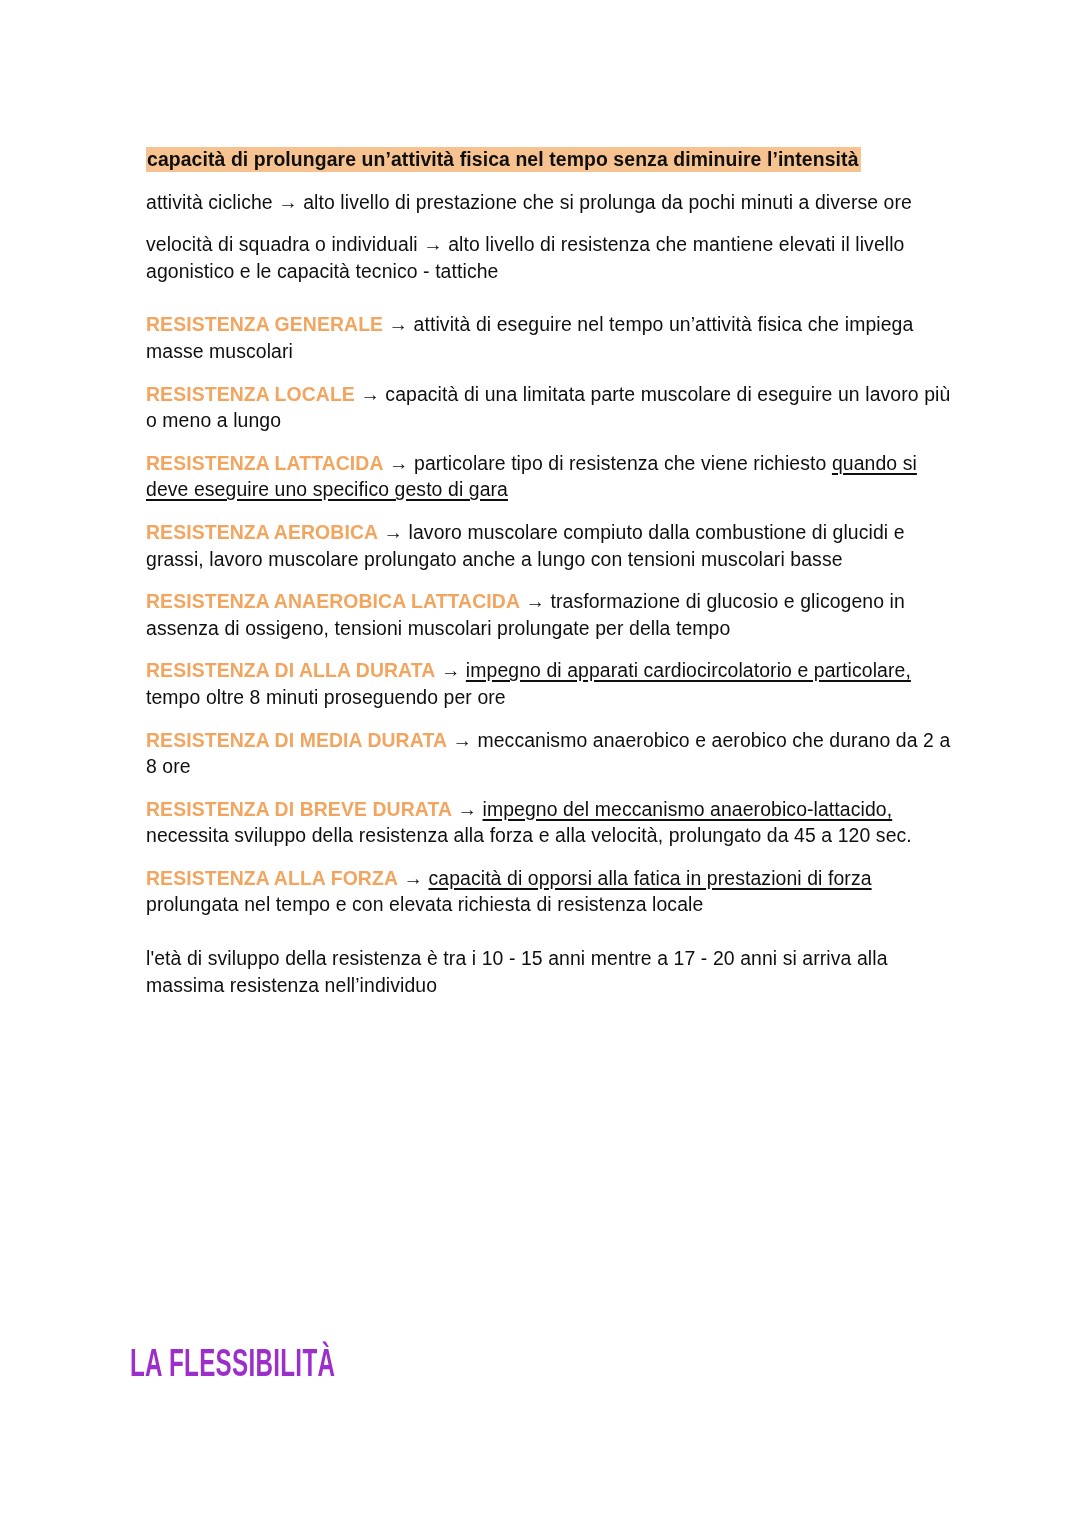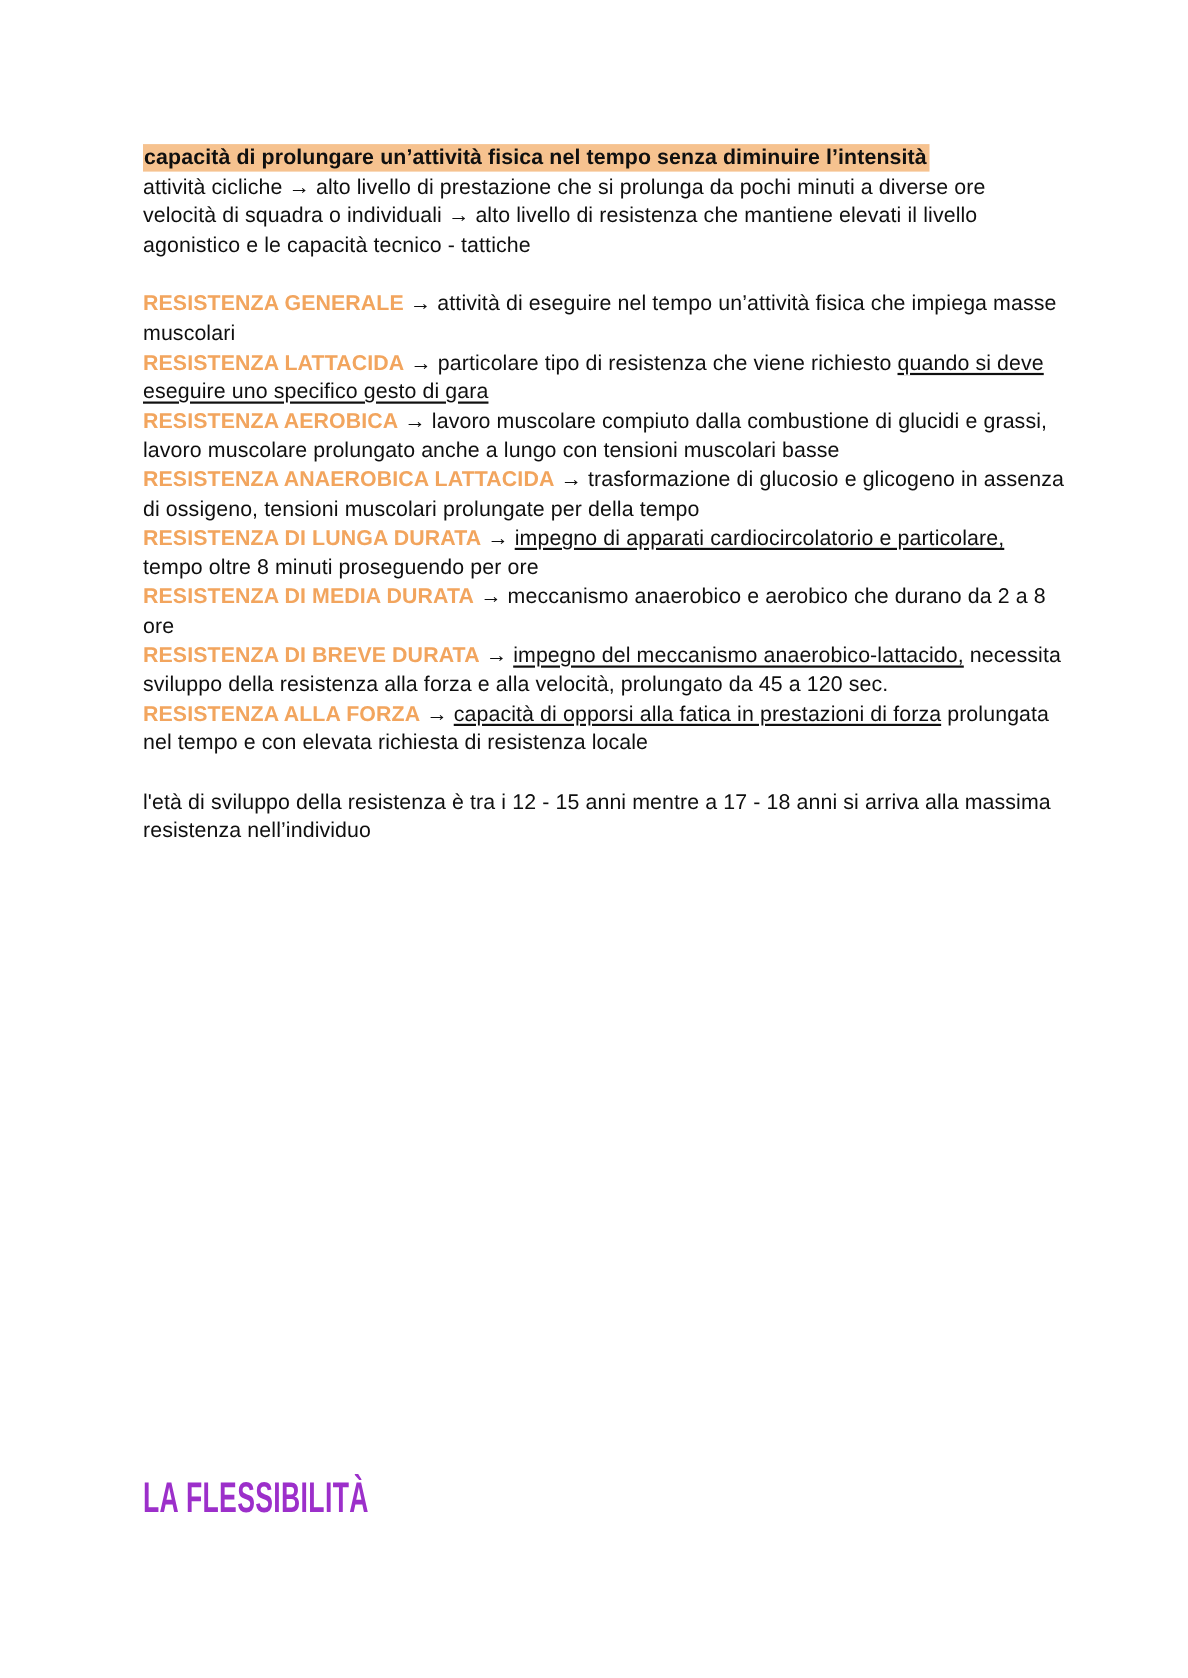--- a/index.html
+++ b/index.html
@@ -23,21 +23,21 @@
     position: absolute;
     left: 130px;
     top: 130px;
     width: 840px;
     font-size: 19.4px;
     line-height: 26.6px;
     color: #0f0f0f;
     letter-spacing: 0.1px;
   }
   .para {
-    margin: 0;
+    margin: 16px;
     padding: 0;
   }
   .para.gap {
     margin-top: 27px;
   }
   
   .run.r { font-weight: 400; }
   .run.b { font-weight: 400; }
   .run.h {
     font-weight: 700;
@@ -71,23 +71,24 @@
 </style>
 </head>
 <body>
 
 <div class="page">
   <div class="doc-body">
       <p class="para"><span class="run h">capacità di prolungare un’attività fisica nel tempo senza diminuire l’intensità</span></p>
       <p class="para"><span class="run b">attività cicliche</span><span class="run r"> → alto livello di prestazione che si prolunga da pochi minuti a diverse ore</span></p>
       <p class="para"><span class="run b">velocità di squadra o individuali</span><span class="run r"> → alto livello di resistenza che mantiene elevati il livello agonistico e le capacità tecnico - tattiche</span></p>
       <p class="para gap"><span class="run o">RESISTENZA GENERALE</span><span class="run r"> → attività di eseguire nel tempo un’</span><span class="run b">attività fisica che impiega masse muscolari</span></p>
+      <p class="para"><span class="run o">RESISTENZA LOCALE</span><span class="run r"> → capacità di una limitata parte muscolare di eseguire un lavoro più o meno a lungo</span></p>
       <p class="para"><span class="run o">RESISTENZA LATTACIDA</span><span class="run r"> → particolare tipo di resistenza che viene richiesto </span><span class="run u">quando si deve eseguire uno specifico gesto di gara</span></p>
       <p class="para"><span class="run o">RESISTENZA AEROBICA</span><span class="run r"> → lavoro muscolare compiuto dalla </span><span class="run b">combustione di glucidi e grassi</span><span class="run r">, lavoro muscolare prolungato anche a lungo con tensioni muscolari basse</span></p>
       <p class="para"><span class="run o">RESISTENZA ANAEROBICA LATTACIDA</span><span class="run r"> → </span><span class="run b">trasformazione di glucosio e glicogeno in assenza di ossigeno</span><span class="run r">, tensioni muscolari prolungate per della tempo</span></p>
-      <p class="para"><span class="run o">RESISTENZA DI LUNGA DURATA</span><span class="run r"> → </span><span class="run u">impegno di apparati cardiocircolatorio e particolare,</span><span class="run r"> tempo oltre 8 minuti proseguendo per ore</span></p>
+      <p class="para"><span class="run o">RESISTENZA DI ALLA DURATA</span><span class="run r"> → </span><span class="run u">impegno di apparati cardiocircolatorio e particolare,</span><span class="run r"> tempo oltre 8 minuti proseguendo per ore</span></p>
       <p class="para"><span class="run o">RESISTENZA DI MEDIA DURATA</span><span class="run r"> → meccanismo anaerobico e aerobico che durano da 2 a 8 ore</span></p>
       <p class="para"><span class="run o">RESISTENZA DI BREVE DURATA</span><span class="run r"> → </span><span class="run u">impegno del meccanismo anaerobico-lattacido,</span><span class="run r"> necessita sviluppo della resistenza alla forza e alla velocità, prolungato da 45 a 120 sec.</span></p>
       <p class="para"><span class="run o">RESISTENZA ALLA FORZA</span><span class="run r"> → </span><span class="run u">capacità di opporsi alla fatica in prestazioni di forza</span><span class="run r"> prolungata nel tempo e con elevata richiesta di resistenza locale</span></p>
-      <p class="para gap"><span class="run r">l'età di sviluppo della resistenza è tra i 12 - 15 anni mentre a 17 - 18 anni si arriva alla massima resistenza nell’individuo</span></p>
+      <p class="para gap"><span class="run r">l'età di sviluppo della resistenza è tra i 10 - 15 anni mentre a 17 - 20 anni si arriva alla massima resistenza nell’individuo</span></p>
     </div>
   <h1 class="section-title">LA FLESSIBILITÀ</h1>
 </div>
 
 </body></html>

